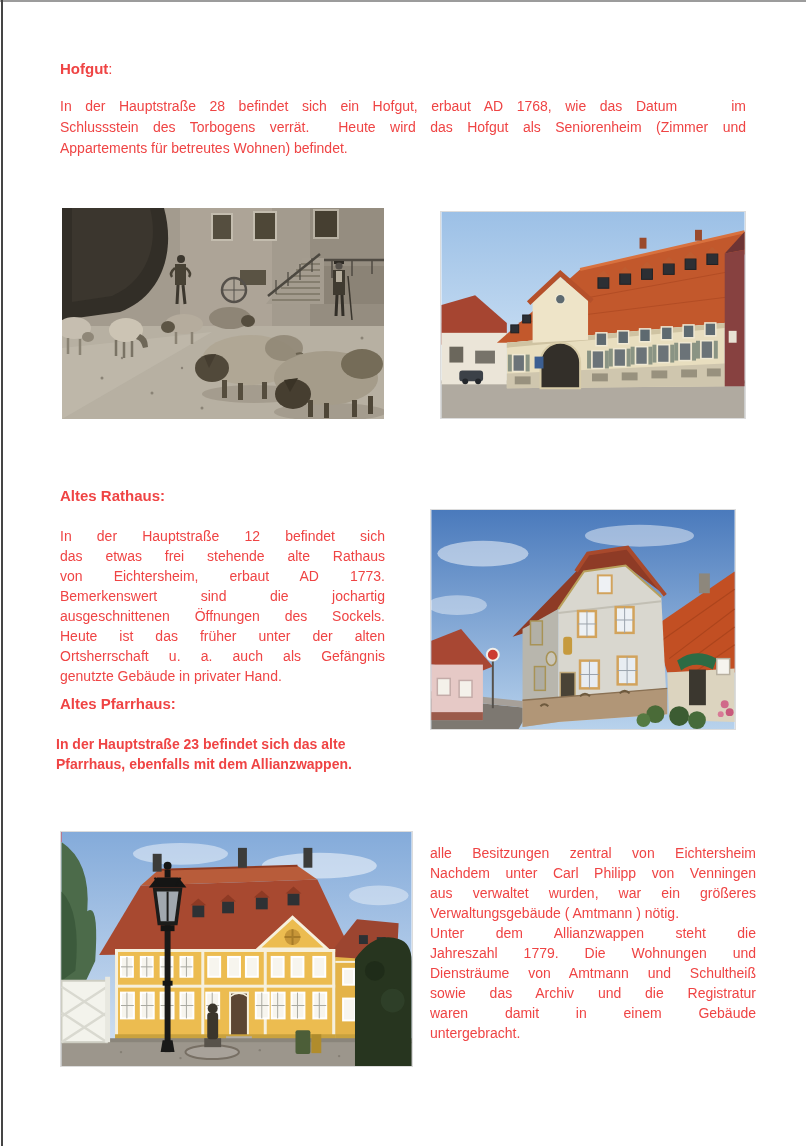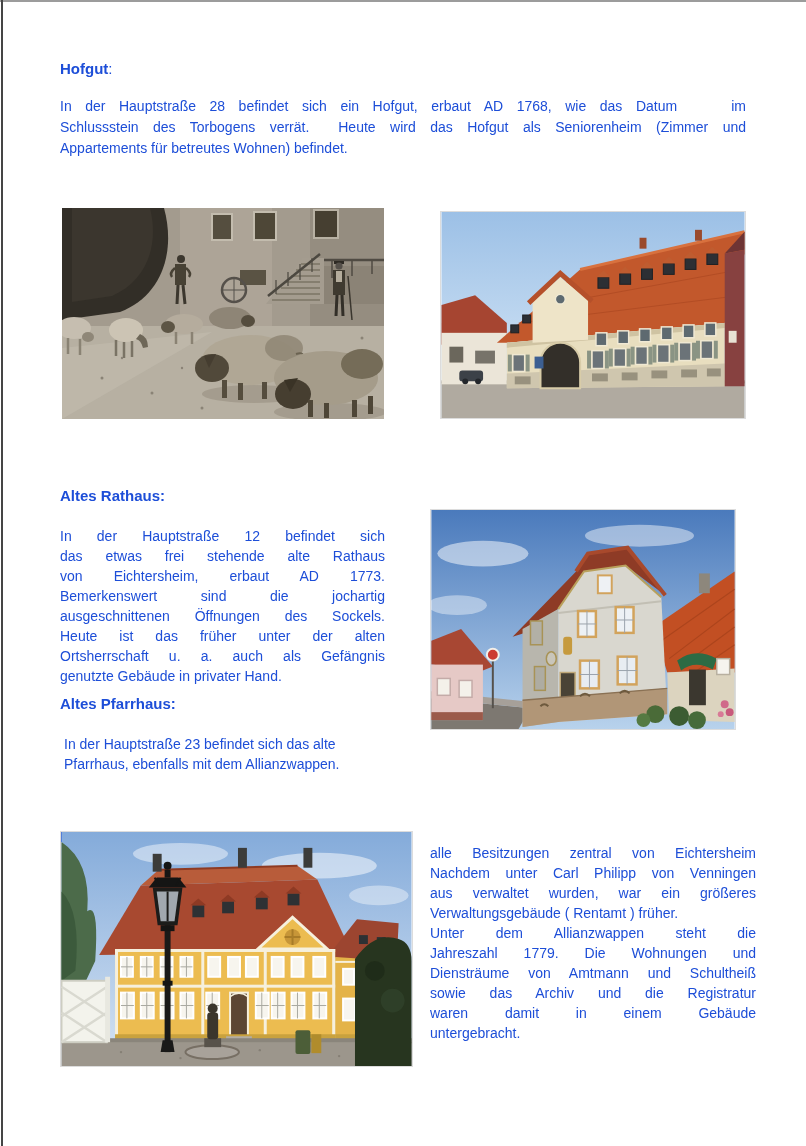--- a/index.html
+++ b/index.html
@@ -1,18 +1,18 @@
 <!DOCTYPE html>
 <html><head>
 <meta charset="utf-8">
 <style>
   html,body{margin:0;padding:0;background:#ffffff;}
   .page{
     position:relative;width:806px;height:1146px;background:#ffffff;overflow:hidden;
-    font-family:"Liberation Sans","DejaVu Sans",sans-serif;color:#1d4ed8;
+    font-family:"Liberation Sans","DejaVu Sans",sans-serif;color:#ef4444;
   }
   .border-top{position:absolute;left:0;top:0;width:806px;height:2px;background:#9c9c9c;}
   .border-left{position:absolute;left:1px;top:0;width:2px;height:1146px;background:#454545;}
   .h{position:absolute;font-size:15px;font-weight:bold;line-height:20px;white-space:nowrap;}
   .h .colon-regular{font-weight:400;}
   .para{position:absolute;font-size:14px;}
   .para .ln{line-height:20px;}
   .para.lh21 .ln{line-height:21px;}
   .j{text-align:justify;text-align-last:justify;-moz-text-align-last:justify;text-justify:inter-word;}
   .l{text-align:left;text-align-last:left;}
@@ -299,21 +299,21 @@
 
       <path d="M92,192 L238,180 L238,206 L128,214 L92,219 Z" fill="#b19677"></path>
       <path d="M92,192 L238,180" stroke="#8a7154" stroke-width="1.5"></path>
       <path d="M150,188 q5,-5 10,0 M190,185 q5,-5 10,0 M110,198 q4,-4 8,0" stroke="#6e5a3e" stroke-width="2" fill="none"></path>
       <circle cx="226" cy="206" r="9" fill="#4a6b38"></circle>
       <circle cx="214" cy="212" r="7" fill="#557a42"></circle>
     </svg>
   </figure>
 
   <div class="h" style="left:60px;top:694px;">Altes Pfarrhaus:</div>
-  <div class="para" style="left:64px;top:734px;width:356px;">
+  <div class="para" style="left:56px;top:734px;width:356px;font-weight:bold;">
     <div class="ln l">In der Hauptstraße 23 befindet sich das alte</div>
     <div class="ln l">Pfarrhaus, ebenfalls mit dem Allianzwappen.</div>
   </div>
 
   <div class="h" style="left:60px;top:791px;margin-top:36px;">Rentamt:</div>
 
   <figure class="ph framed" style="left:60px;top:831px;width:353px;height:236px;margin:0;" role="img" aria-label="Gelbes Rentamt-Gebäude mit Laterne davor">
     <svg viewBox="0 0 353 236" xmlns="http://www.w3.org/2000/svg">
       <defs>
         <linearGradient id="sky4" x1="0" y1="0" x2="0" y2="1">
@@ -448,21 +448,21 @@
       <path d="M296,236 L296,128 Q316,100 340,108 Q353,112 353,130 L353,236 Z" fill="#27351f"></path>
       <circle cx="316" cy="140" r="10" fill="#1e2a18" opacity="0.8"></circle>
       <circle cx="334" cy="170" r="12" fill="#31422a" opacity="0.8"></circle>
     </svg>
   </figure>
 
   <div class="para" style="left:430px;top:843px;width:326px;">
     <div class="ln j">alle Besitzungen zentral von Eichtersheim</div>
     <div class="ln j">Nachdem unter Carl Philipp von Venningen</div>
     <div class="ln j">aus verwaltet wurden, war ein größeres</div>
-    <div class="ln l">Verwaltungsgebäude ( Rentamt ) früher.</div>
+    <div class="ln l">Verwaltungsgebäude ( Amtmann ) nötig.</div>
     <div class="ln j">Unter dem Allianzwappen steht die</div>
     <div class="ln j">Jahreszahl 1779. Die Wohnungen und</div>
     <div class="ln j">Diensträume von Amtmann und Schultheiß</div>
     <div class="ln j">sowie das Archiv und die Registratur</div>
     <div class="ln j">waren damit in einem Gebäude</div>
     <div class="ln l">untergebracht.</div>
   </div>
 </div>
 
 </body></html>

